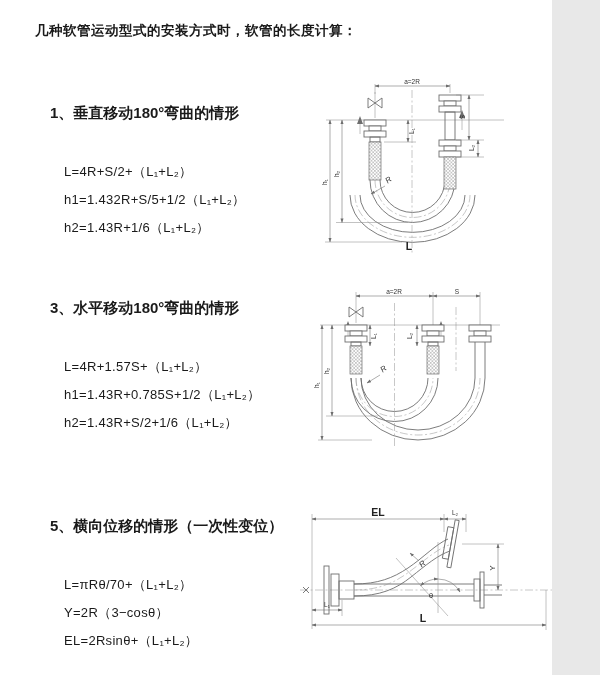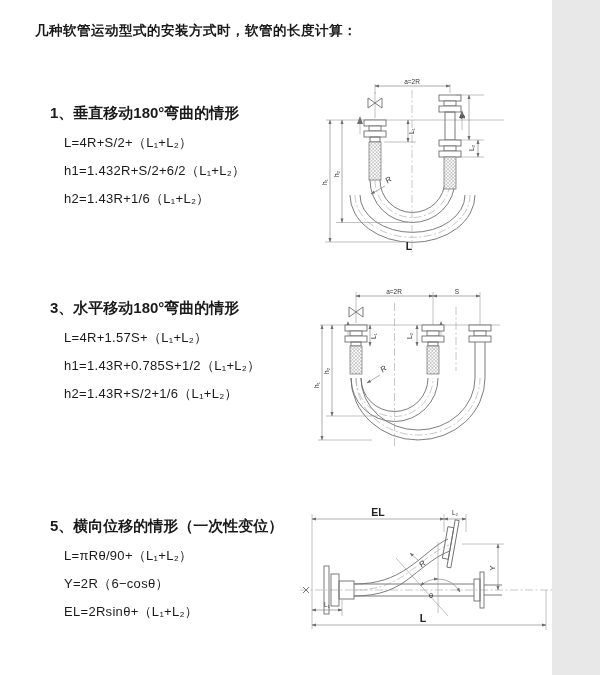--- a/index.html
+++ b/index.html
@@ -1,21 +1,21 @@
 <!DOCTYPE html>
 <html><head>
 <meta charset="utf-8">
 <style>
   html,body{margin:0;padding:0;background:#e8e8e8;}
   .page{position:relative;width:552px;height:675px;background:#ffffff;overflow:hidden;
         font-family:"Liberation Sans","DejaVu Sans",sans-serif;color:#1a1a1a;}
   .title{position:absolute;left:35px;top:22px;font-size:13.5px;font-weight:bold;letter-spacing:.5px;}
   .section{position:absolute;left:44px;width:270px;}
   .heading{position:absolute;left:0;top:0;font-size:15px;font-weight:bold;white-space:nowrap;margin-left:6px;}
-  .formula{position:absolute;left:20px;font-size:13px;white-space:nowrap;letter-spacing:.3px;}
+  .formula{position:absolute;left:20px;font-size:13px;white-space:nowrap;letter-spacing:.3px;margin-top:29px;}
   .f0{top:30px}.f1{top:58px}.f2{top:86px}
   .diag{position:absolute;}
   
   .ln{stroke:#6e6e6e;stroke-width:.9;fill:none;}
   .thin{stroke:#8f8f8f;stroke-width:.55;fill:none;}
   .cl{stroke:#9a9a9a;stroke-width:.55;fill:none;stroke-dasharray:8 2.5 2 2.5;}
   .dim{stroke:#777;stroke-width:.6;fill:none;marker-start:url(#ah);marker-end:url(#ah);}
   .lead{stroke:#777;stroke-width:.6;fill:none;marker-end:url(#ah);}
   .lbl{font-family:"Liberation Sans","DejaVu Sans",sans-serif;font-size:6.5px;fill:#333;}
   .lbl8{font-family:"Liberation Sans","DejaVu Sans",sans-serif;font-size:8px;fill:#333;}
@@ -46,35 +46,35 @@
         <path d="M7,-5 L0,0 L7,5 Z"></path>
       </g>
     </defs>
   </svg>
 
   <div class="title">几种软管运动型式的安装方式时，软管的长度计算：</div>
 
   <div class="section" style="top:104px">
     <div class="heading">1、垂直移动180°弯曲的情形</div>
     <div class="formula f0">L=4R+S/2+（L₁+L₂）</div>
-    <div class="formula f1">h1=1.432R+S/2+6/2（L₁+L₂）</div>
+    <div class="formula f1">h1=1.432R+S/5+1/2（L₁+L₂）</div>
     <div class="formula f2">h2=1.43R+1/6（L₁+L₂）</div>
   </div>
 
   <div class="section" style="top:299px">
     <div class="heading">3、水平移动180°弯曲的情形</div>
     <div class="formula f0">L=4R+1.57S+（L₁+L₂）</div>
     <div class="formula f1">h1=1.43R+0.785S+1/2（L₁+L₂）</div>
     <div class="formula f2">h2=1.43R+S/2+1/6（L₁+L₂）</div>
   </div>
 
   <div class="section" style="top:517px">
     <div class="heading">5、横向位移的情形（一次性变位）</div>
-    <div class="formula f0">L=πRθ/90+（L₁+L₂）</div>
-    <div class="formula f1">Y=2R（6−cosθ）</div>
+    <div class="formula f0">L=πRθ/70+（L₁+L₂）</div>
+    <div class="formula f1">Y=2R（3−cosθ）</div>
     <div class="formula f2">EL=2Rsinθ+（L₁+L₂）</div>
   </div>
 
   <svg class="diag" style="left:312px;top:74px" width="278" height="184" viewBox="0 0 278 184">
 
     <path class="ln" d="M38,121 A62,47 0 0 0 163,121"></path>
     <path class="cl" d="M43,121 A57,42 0 0 0 158,121"></path>
     <path class="ln" d="M48,121 A52,37 0 0 0 153,121"></path>
 
     <path class="ln" d="M58,106 A42.5,42.5 0 0 0 143,106"></path>

